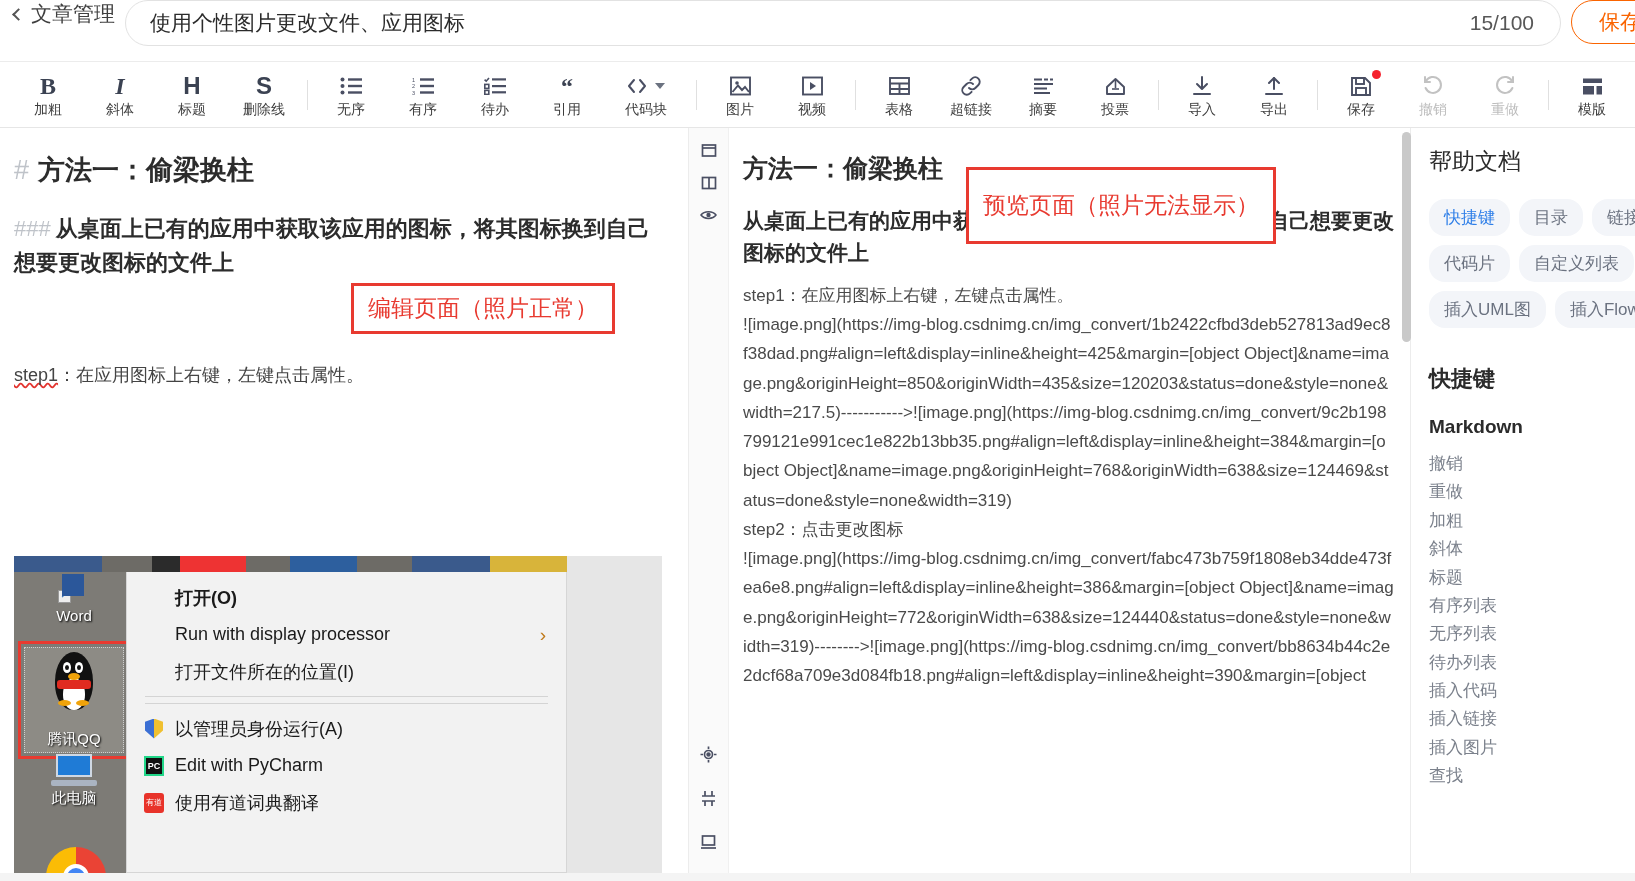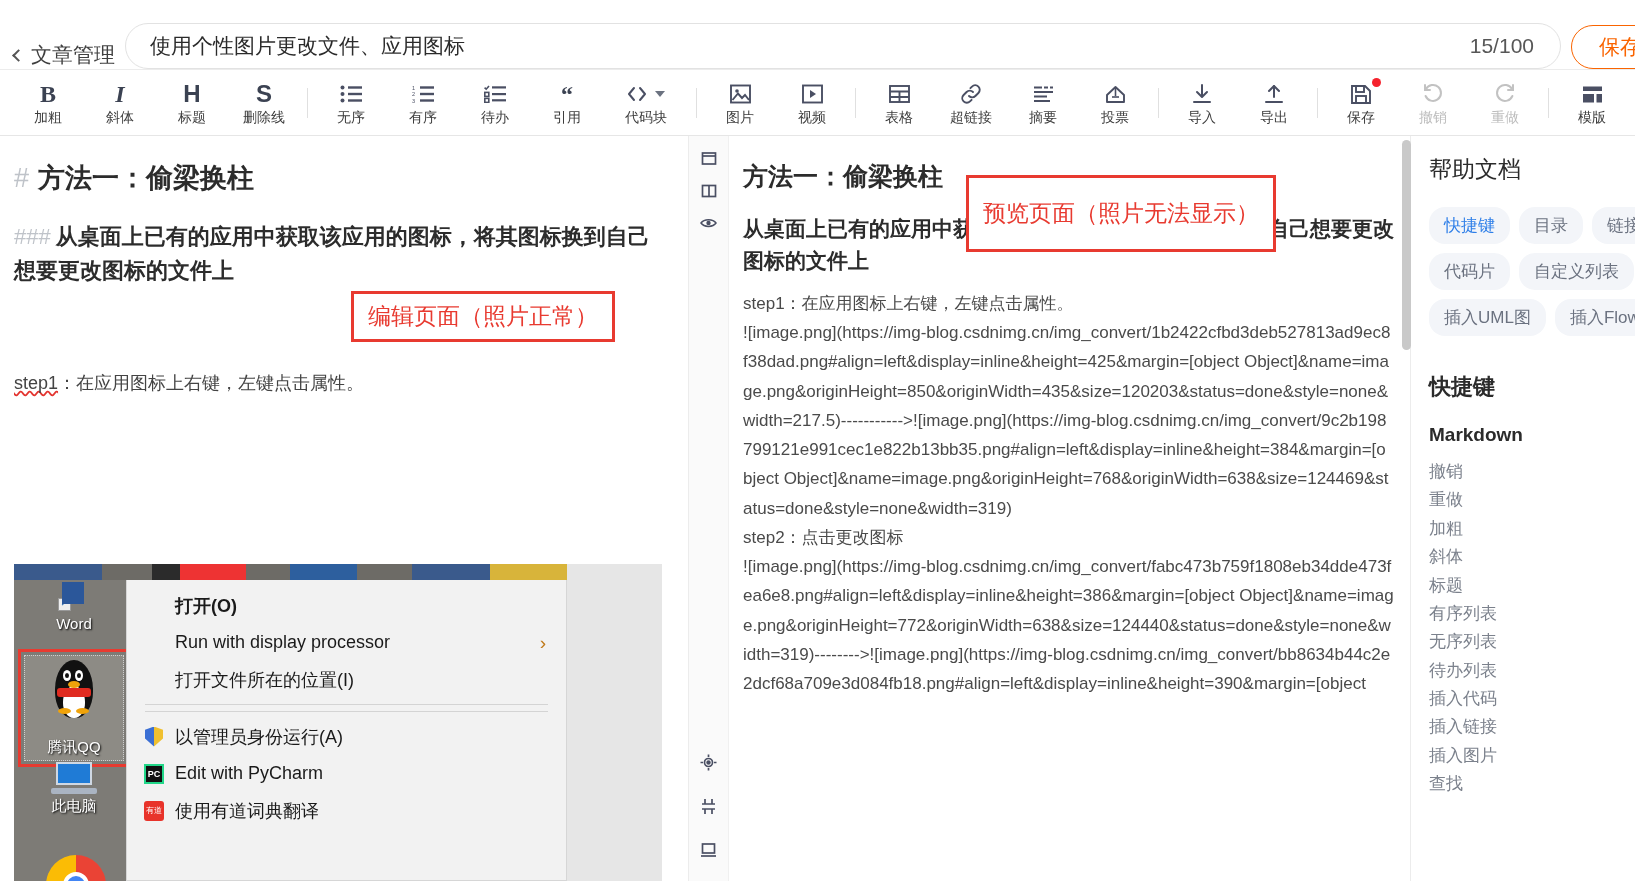--- a/index.html
+++ b/index.html
@@ -5,23 +5,23 @@
   * { box-sizing: border-box; margin: 0; padding: 0; }
   html, body {
     width: 1635px; height: 881px;
     font-family: "Liberation Sans", "DejaVu Sans", sans-serif;
     background: #f4f4f4;
     overflow: hidden;
   }
 
   
   .topbar {
-    height: 70px; width: 1635px;
+    height: 62px; width: 1635px;
     background: #fff;
-    display: flex; align-items: flex-end;
+    display: flex; align-items: flex-start;
     padding: 0 14px;
     border-bottom: 1px solid #ececec;
     position: relative;
   }
   .back-link {
     display: flex; align-items: center; gap: 7px;
     font-size: 21px; color: #3f3f3f; cursor: pointer;
     white-space: nowrap; flex-shrink: 0;
   }
   .chev-left {

